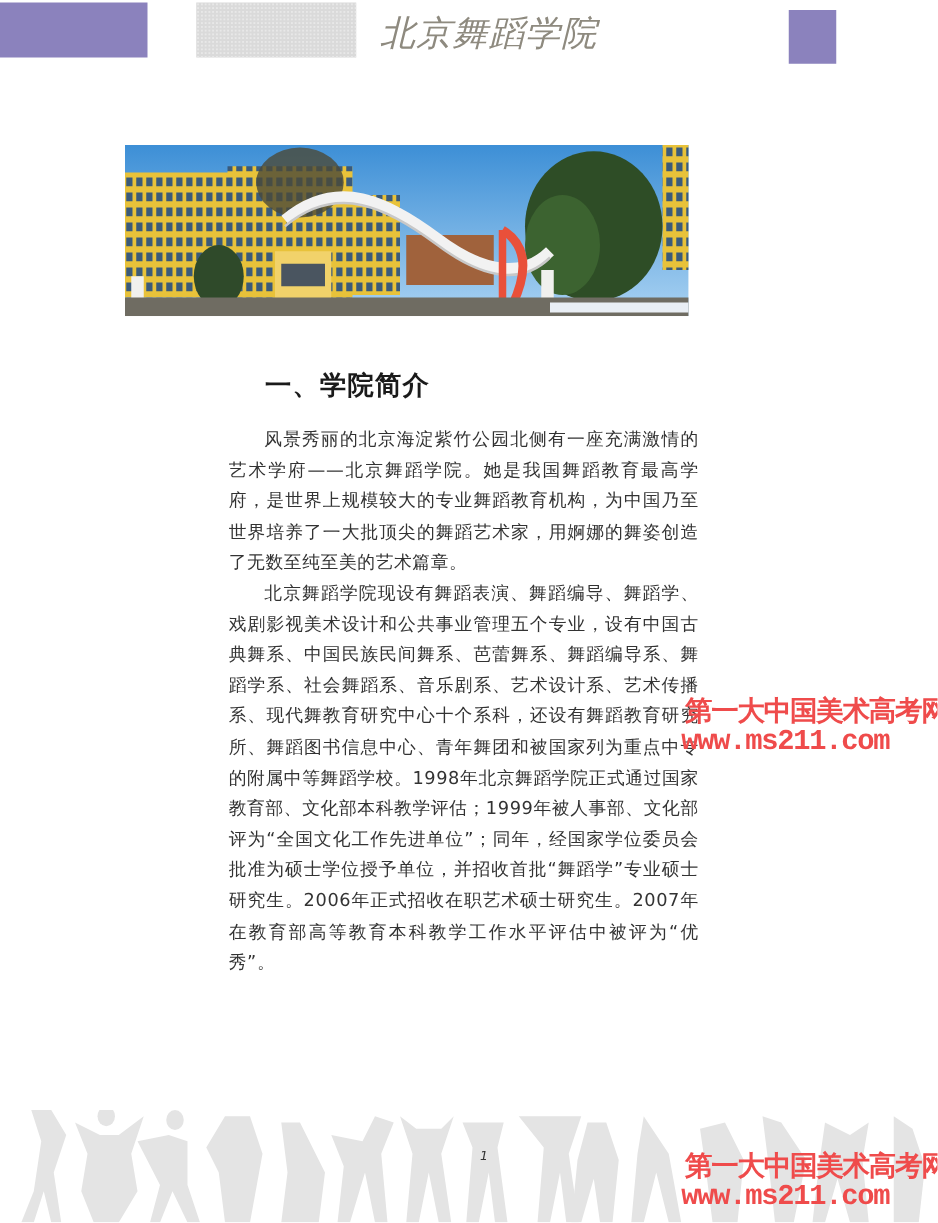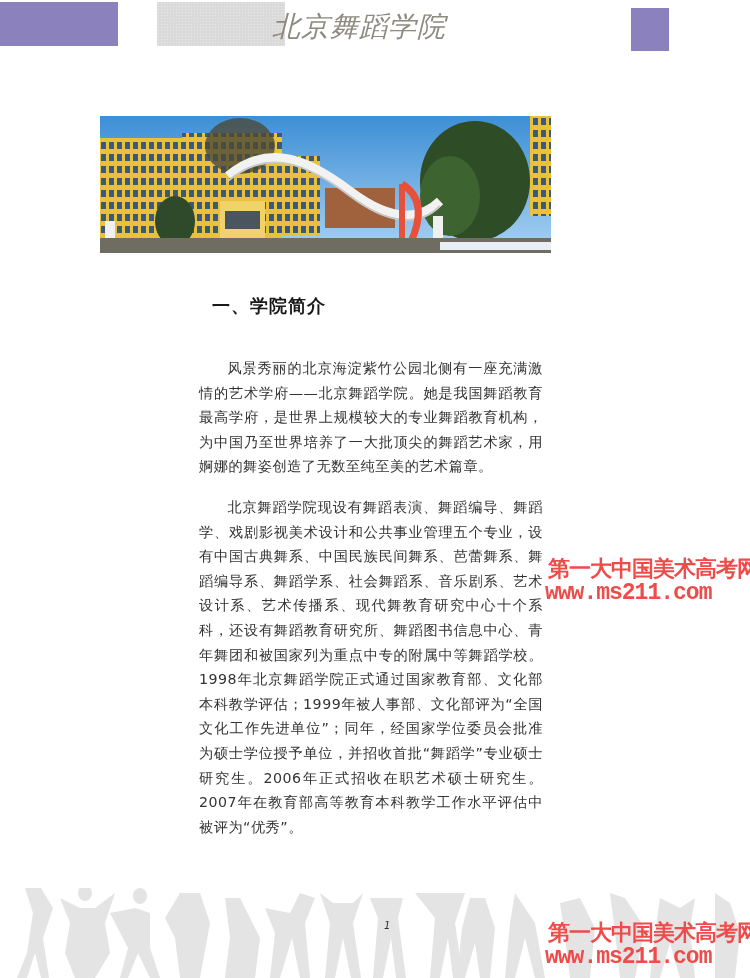--- a/index.html
+++ b/index.html
@@ -4,34 +4,34 @@
 <style>
   html, body { margin:0; padding:0; background:#ffffff; }
   body { width:750px; height:978px; position:relative; overflow:hidden;
          font-family:"DejaVu Sans", sans-serif; color:#2b2b2b; }
 
   .hdr-block-left { position:absolute; left:0; top:2px; width:118px; height:44px; background:#8b82bd; }
   .hdr-block-gray { position:absolute; left:157px; top:2px; width:128px; height:44px;
     background-color:#dadada;
     background-image: radial-gradient(#e8e8e8 0.7px, transparent 0.8px);
     background-size:3px 3px; }
-  .hdr-logo { position:absolute; left:272px; top:4px; width:140px; height:46px;
+  .hdr-logo { position:absolute; left:304px; top:4px; width:140px; height:46px;
     font-family:"DejaVu Serif", serif; font-size:28px; letter-spacing:1px; color:#8e8a7f;
     font-style:italic; line-height:46px; white-space:nowrap; }
   .hdr-block-right { position:absolute; left:631px; top:8px; width:38px; height:43px; background:#8b82bd; }
 
   .photo { position:absolute; left:100px; top:116px; width:451px; height:137px; overflow:hidden; }
   .photo svg { display:block; }
 
-  .heading { position:absolute; left:212px; top:294px; font-size:18px; font-weight:bold; color:#1a1a1a;
+  .heading { position:absolute; left:212px; top:294px; font-size:21px; font-weight:bold; color:#1a1a1a;
     letter-spacing:1px; }
 
   .body-text { position:absolute; left:183px; top:340px; width:376px; font-size:14.2px; line-height:24.6px;
     color:#333; text-align:justify; letter-spacing:0.5px; }
-  .body-text p { margin:16px; text-indent:2em; }
+  .body-text p { margin:0; text-indent:2em; }
 
   .footer-strip { position:absolute; left:0; top:888px; width:750px; height:90px; }
   .page-mark { position:absolute; left:384px; top:920px; font-size:10px; color:#333; font-style:italic; }
 
   .watermark { position:absolute; color:#ef4b4b; font-weight:bold; white-space:nowrap; }
   .wm-cn { font-family:"DejaVu Serif", serif; font-size:22px; letter-spacing:-1px; }
   .wm-url { font-family:Liberation Mono, monospace; font-size:23px; letter-spacing:-1px; }
   .wm1-cn { left:548px; top:554px; }
   .wm1-url { left:545px; top:580px; }
   .wm2-cn { left:548px; top:918px; }

